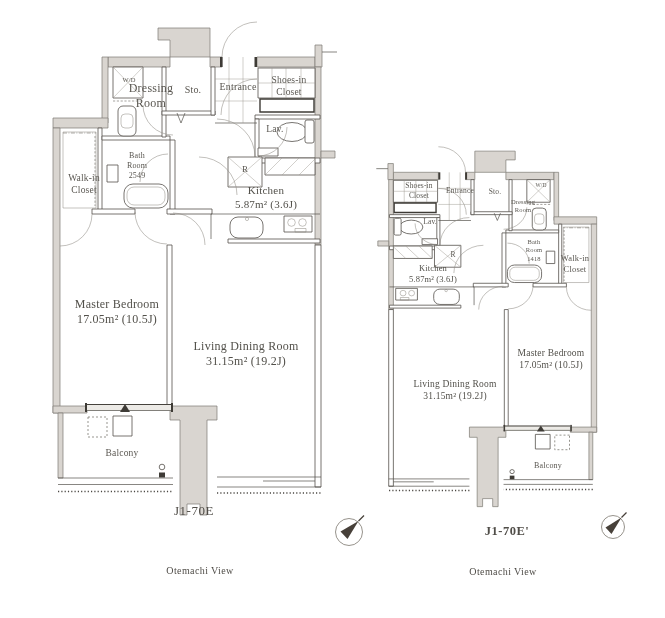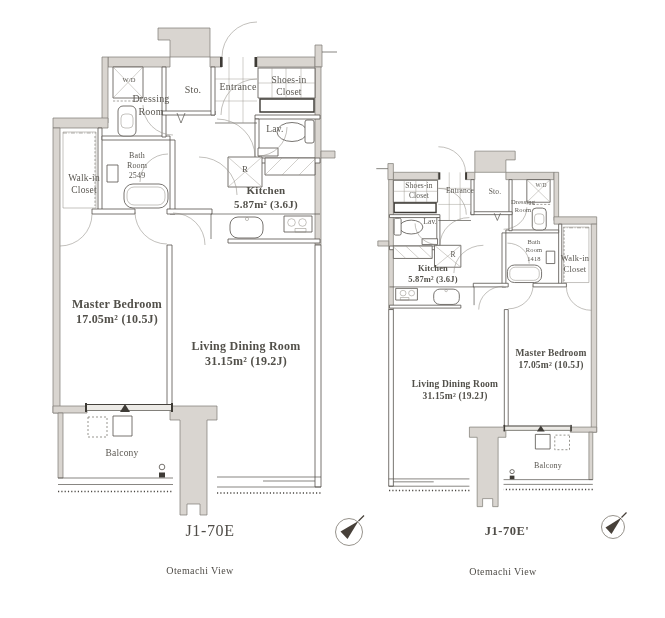--- a/index.html
+++ b/index.html
@@ -30,21 +30,21 @@
   .compass-circle { fill:none; stroke:#97938c; stroke-width:1; }
   .compass-needle { fill:#474039; stroke:none; }
   .compass-tail   { stroke:#474039; stroke-width:1.2; fill:none; }
 
   
   .lbl {
     position:absolute; transform:translate(-50%,-50%);
     text-align:center; white-space:pre-line; color:#5a5751;
     line-height:1.28; letter-spacing:.02em;
   }
-  .lbl.big { color:#52504a;font-weight:bold; }
+  .lbl.big { color:#52504a; }
   .caption { position:absolute; transform:translate(-50%,-50%);
     color:#504d48; letter-spacing:.04em; }
 </style>
 </head>
 <body>
 
 <div id="stage">
 
   <svg id="plan-svg" width="665" height="618" viewBox="0 0 665 618" xmlns="http://www.w3.org/2000/svg">
     <defs>
@@ -162,41 +162,41 @@
       <path class="compass-tail" d="M358.5,521 L364,515.5"></path>
     </g>
     <g>
       <circle class="compass-circle" cx="613" cy="527" r="11.5"></circle>
       <path class="compass-needle" d="M621.5,517.5 L611.5,534 L605.5,527.5 Z"></path>
       <path class="compass-tail" d="M621.5,517.5 L626.5,512.5"></path>
     </g>
   </svg>
 
   <div class="lbl" style="left:129px;top:80px;font-size:6.5px;">W/D</div>
-  <div class="lbl" style="left:151px;top:106px;font-size:10px;">Dressing
+  <div class="lbl" style="left:151px;top:96px;font-size:12px;">Dressing
 Room</div>
   <div class="lbl" style="left:193px;top:90px;font-size:10px;">Sto.</div>
   <div class="lbl" style="left:238px;top:87px;font-size:10px;">Entrance</div>
   <div class="lbl" style="left:289px;top:86px;font-size:9.5px;">Shoes-in
 Closet</div>
   <div class="lbl" style="left:275px;top:129px;font-size:9.5px;">Lav.</div>
   <div class="lbl" style="left:137px;top:166px;font-size:8px;">Bath
 Room
 2549</div>
   <div class="lbl" style="left:84px;top:184px;font-size:9.5px;">Walk-in
 Closet</div>
   <div class="lbl" style="left:245px;top:170px;font-size:9px;">R</div>
   <div class="lbl big" style="left:266px;top:197px;font-size:11px;">Kitchen
 5.87m²  (3.6J)</div>
   <div class="lbl big" style="left:117px;top:312px;font-size:12px;">Master Bedroom
 17.05m²  (10.5J)</div>
   <div class="lbl big" style="left:246px;top:354px;font-size:12px;">Living Dining Room
 31.15m²  (19.2J)</div>
   <div class="lbl" style="left:122px;top:453px;font-size:9.5px;">Balcony</div>
-  <div class="caption" style="left:194px;top:531px;font-size:16px;margin-left:16px;">J1-70E</div>
+  <div class="caption" style="left:194px;top:511px;font-size:13px;">J1-70E</div>
   <div class="caption" style="left:200px;top:570px;font-size:10px;">Otemachi View</div>
 
   <div class="lbl" style="left:419px;top:191px;font-size:7.5px;">Shoes-in
 Closet</div>
   <div class="lbl" style="left:460px;top:191px;font-size:7.5px;">Entrance</div>
   <div class="lbl" style="left:495px;top:192px;font-size:7.5px;">Sto.</div>
   <div class="lbl" style="left:541px;top:186px;font-size:5.5px;">W/D</div>
   <div class="lbl" style="left:523px;top:206px;font-size:6.5px;">Dressing
 Room</div>
   <div class="lbl" style="left:430px;top:222px;font-size:7.5px;">Lav.</div>

